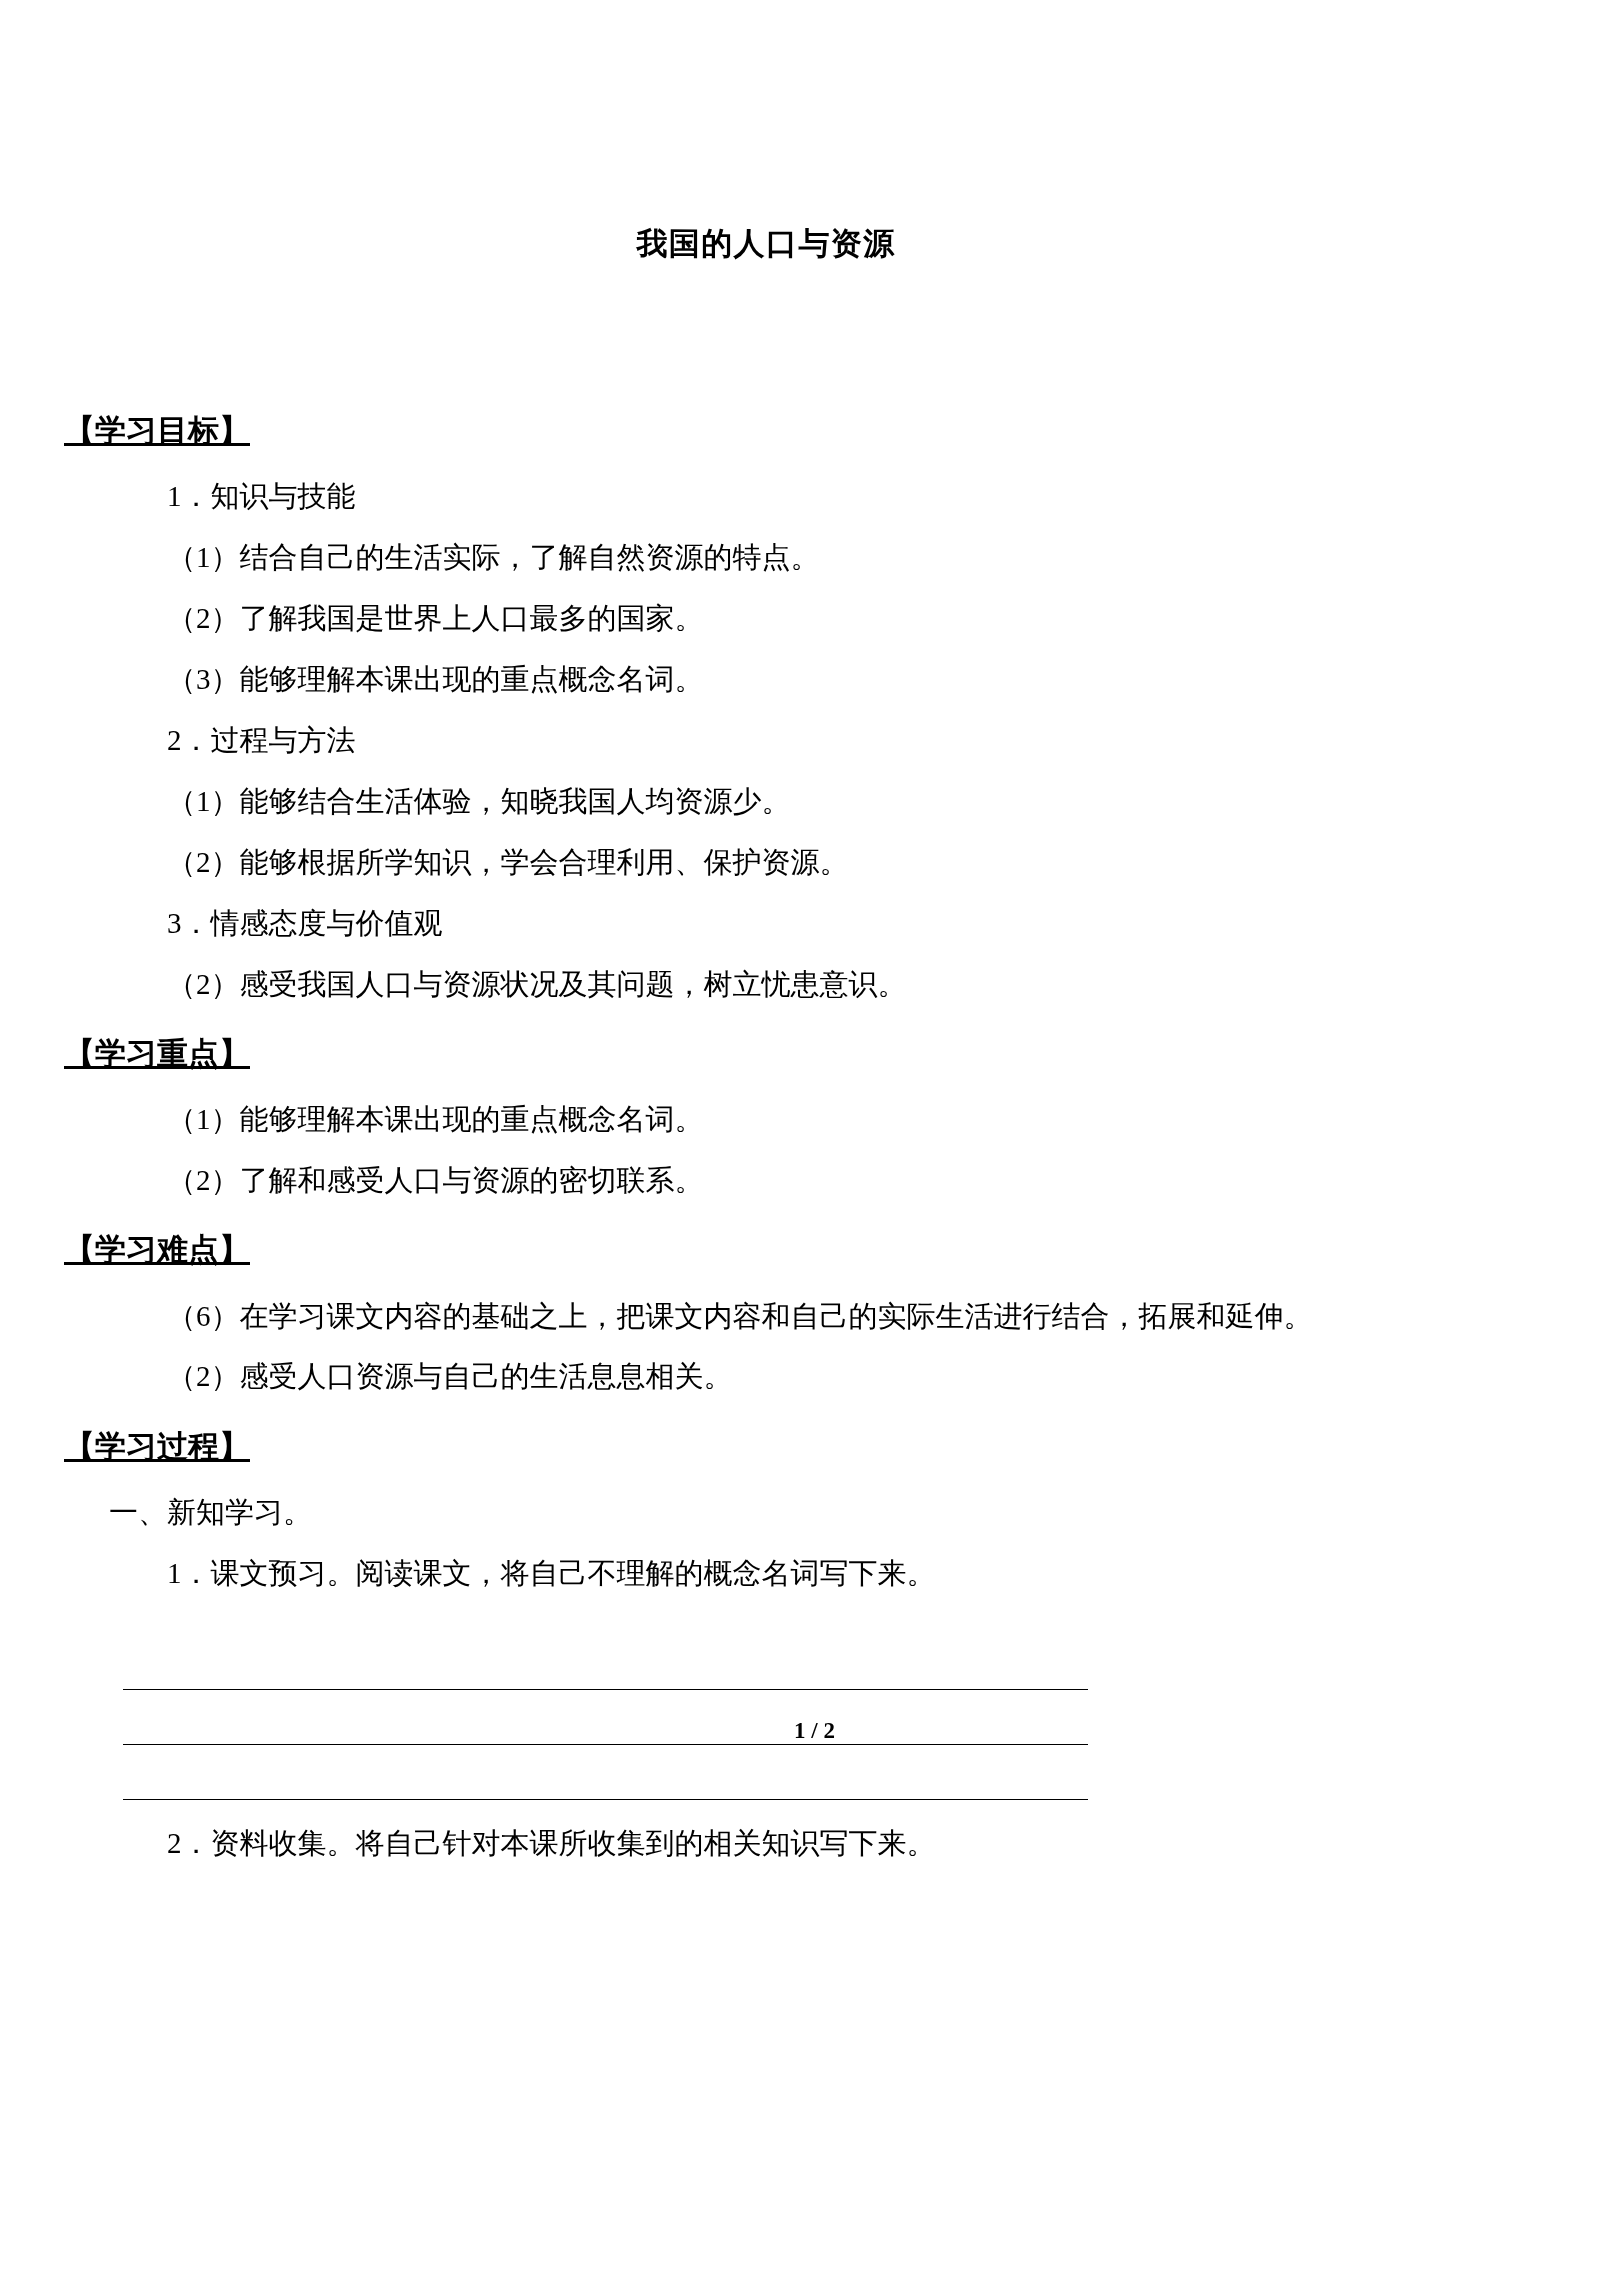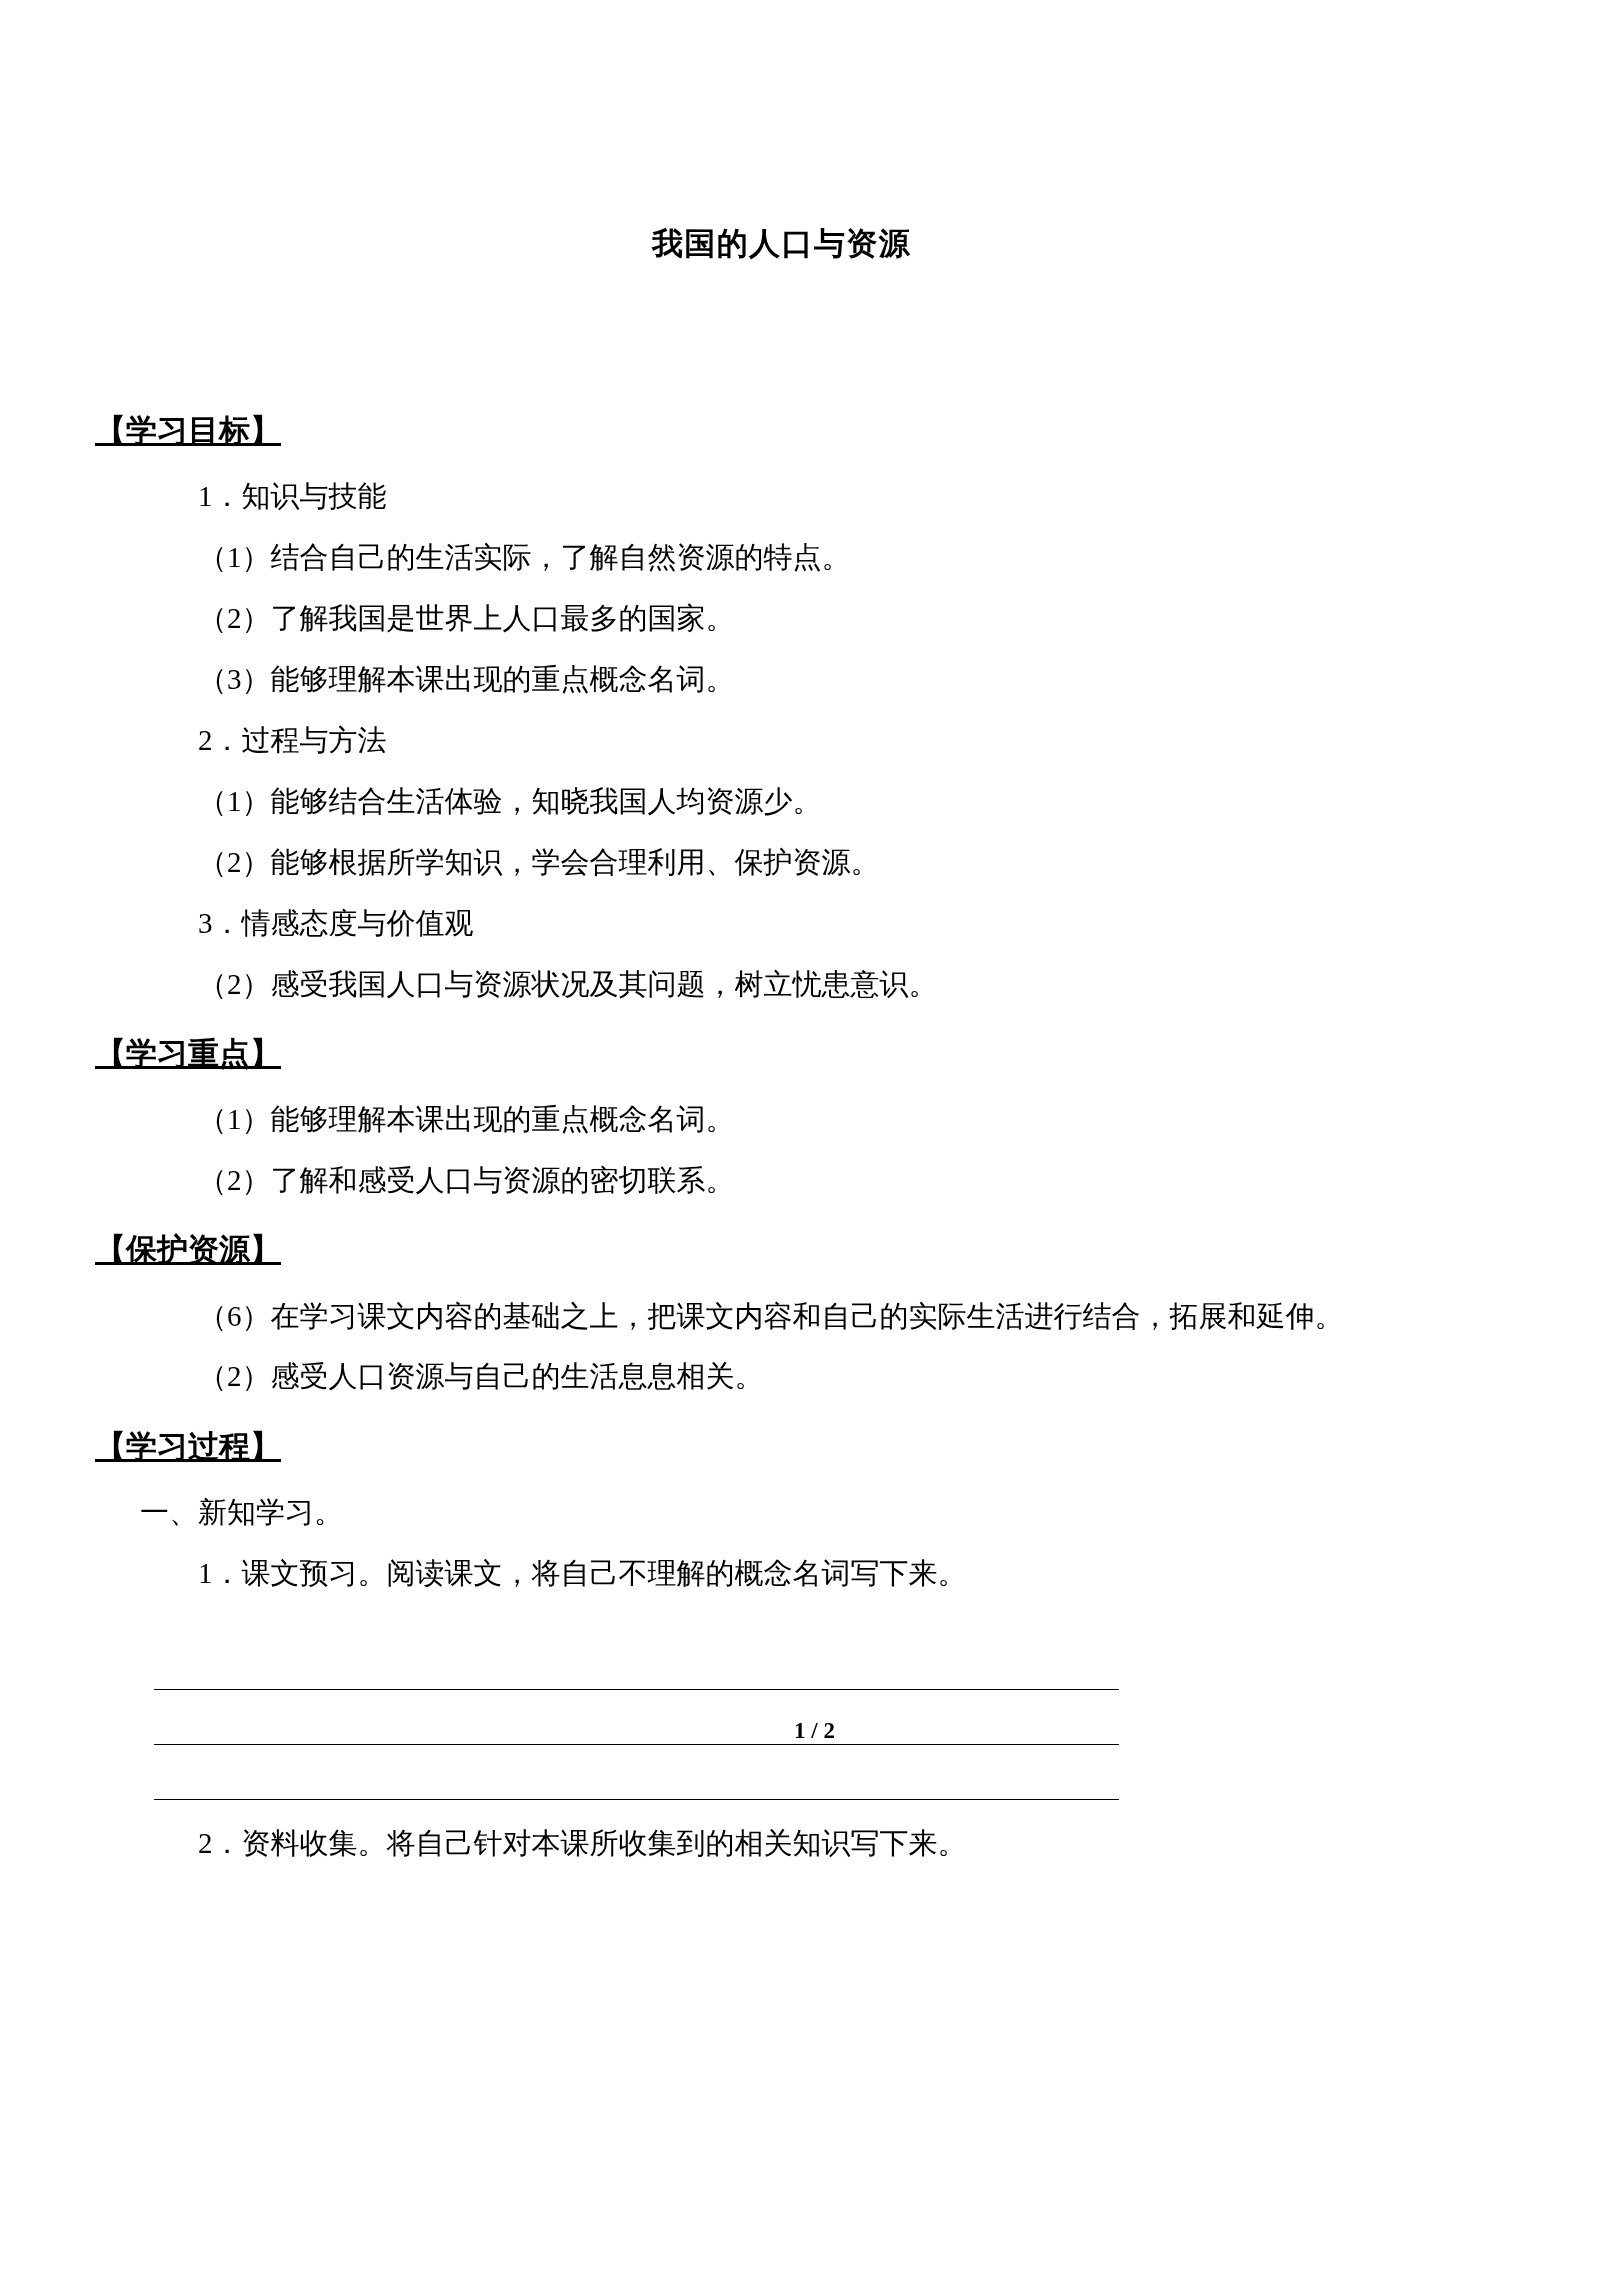--- a/index.html
+++ b/index.html
@@ -6,21 +6,21 @@
   html, body { background: #ffffff; }
   body {
     font-family: "Liberation Serif", "DejaVu Serif", serif;
     color: #000000;
   }
   .page {
     position: relative;
     width: 1623px;
     height: 1891px;
     background: #ffffff;
-    padding: 225px 155px 0 95px;
+    padding: 225px 155px 0 64px;
     overflow: hidden;
   }
   .doc-title {
     font-size: 31px;
     font-weight: bold;
     text-align: center;
     line-height: 1.2;
     margin-bottom: 150px;
     letter-spacing: 1.4px;
   }
@@ -82,21 +82,21 @@
   <p class="body-line">2．过程与方法</p>
   <p class="body-line">（1）能够结合生活体验，知晓我国人均资源少。</p>
   <p class="body-line">（2）能够根据所学知识，学会合理利用、保护资源。</p>
   <p class="body-line">3．情感态度与价值观</p>
   <p class="body-line">（2）感受我国人口与资源状况及其问题，树立忧患意识。</p>
 
   <h2 class="section-heading">【学习重点】</h2>
   <p class="body-line">（1）能够理解本课出现的重点概念名词。</p>
   <p class="body-line">（2）了解和感受人口与资源的密切联系。</p>
 
-  <h2 class="section-heading">【保护资源】</h2>
+  <h2 class="section-heading">【学习难点】</h2>
   <p class="body-line">（6）在学习课文内容的基础之上，把课文内容和自己的实际生活进行结合，拓展和延伸。</p>
   <p class="body-line">（2）感受人口资源与自己的生活息息相关。</p>
 
   <h2 class="section-heading">【学习过程】</h2>
   <p class="body-line flush spacer-top">一、新知学习。</p>
   <p class="body-line">1．课文预习。阅读课文，将自己不理解的概念名词写下来。</p>
 
   <div class="blank-group">
     <div class="blank-line"></div>
     <div class="blank-line"></div>

